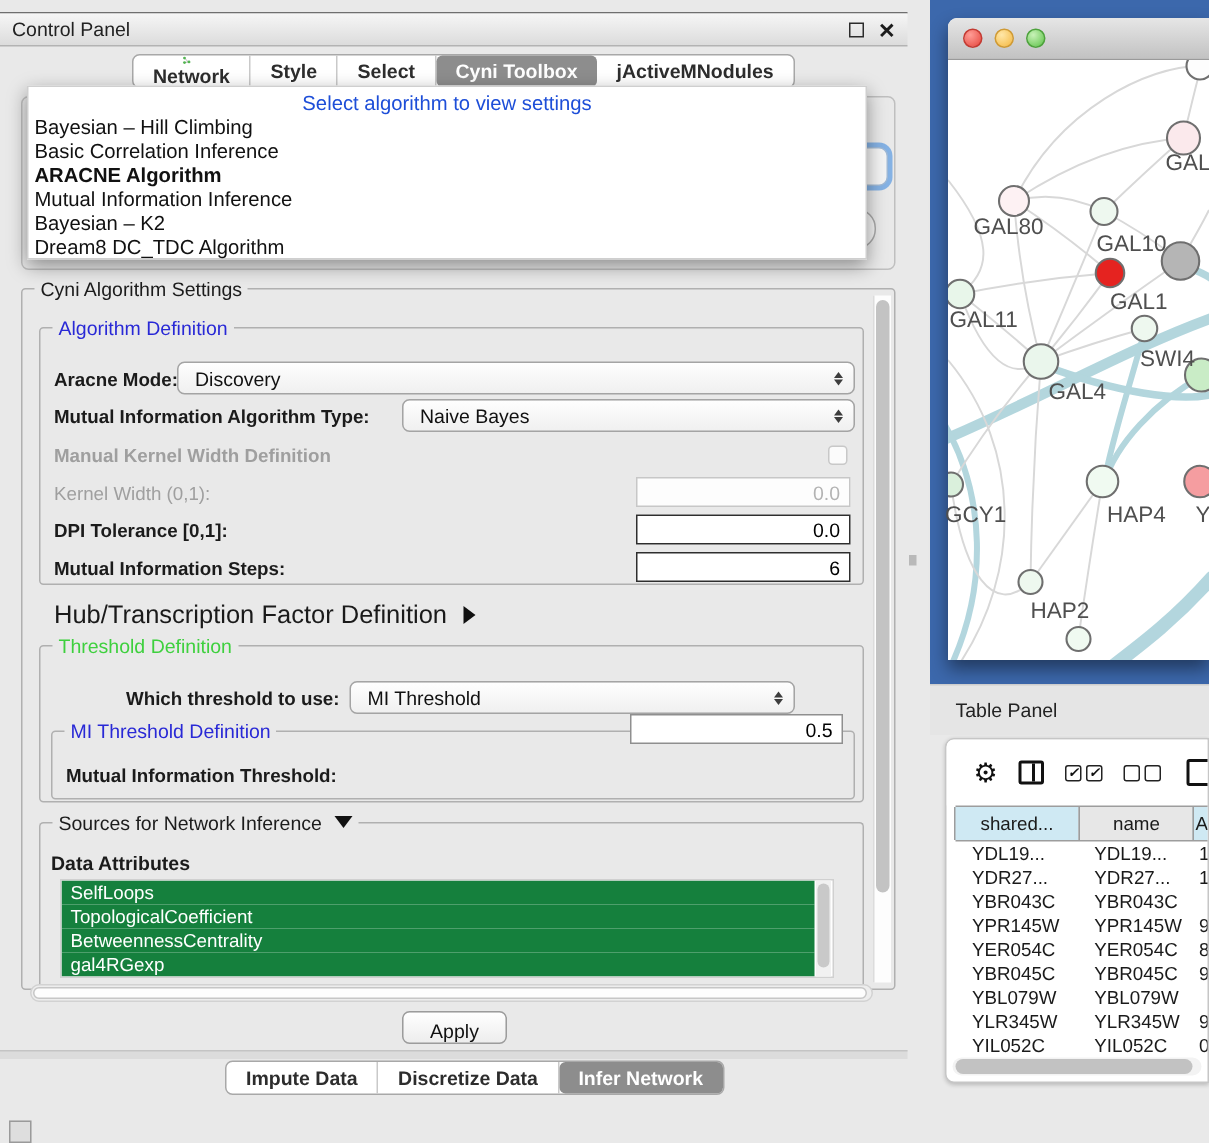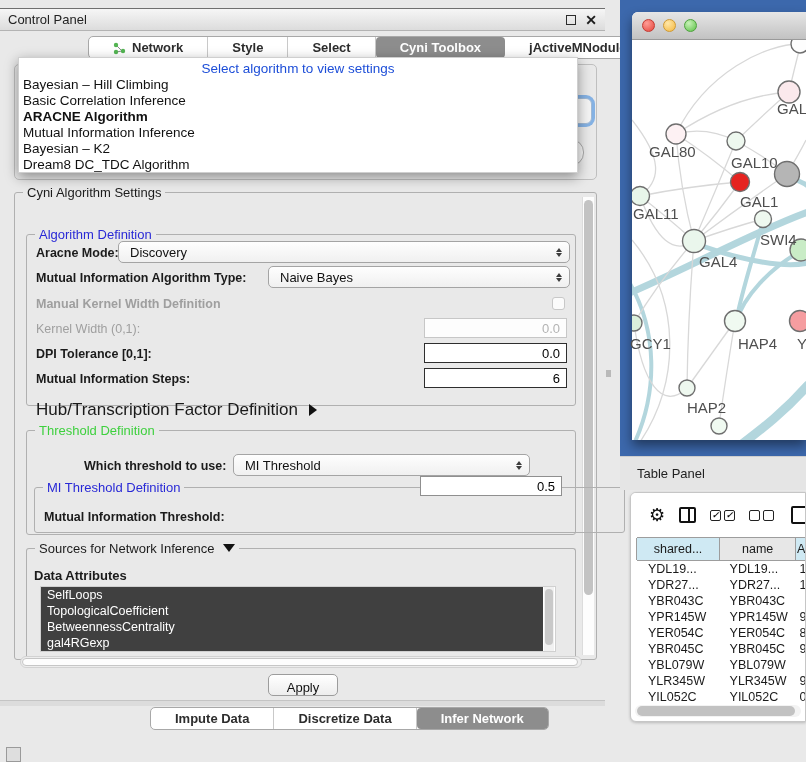--- a/index.html
+++ b/index.html
@@ -15,22 +15,22 @@
   .cp-titlebar { left:0; top:9px; width:605px; height:22px;
     background:linear-gradient(#f6f6f6,#dcdcdc); border-bottom:1px solid #b3b3b3;
     display:flex; align-items:center; padding:0 8px; font-size:13px; color:#222; }
   .cp-titlebar .ttl { flex:1; }
   .win-float { width:10px; height:10px; border:1.5px solid #2c2c2c; margin-right:9px; }
   .win-close { font-size:14px; font-weight:700; color:#1c1c1c; line-height:10px; }
 
   
   .tabbar { display:flex; background:#fff; border:1px solid #a8a8a8; border-radius:5px;
     height:23px; align-items:stretch; font-size:13px; font-weight:700; color:#2d2d2d; }
-  .tabbar .tab { display:flex; align-items:center; justify-content:center; padding:0 24px;
-    border-right:1px solid #c9c9c9; white-space:nowrap; }
+  .tabbar .tab { display:flex; align-items:center; justify-content:center; padding:0 13px;
+    border-right:1px solid #c9c9c9; white-space:nowrap;flex-direction:column; }
   .tabbar .tab:last-child { border-right:none; }
   .tabbar .tab.sel { background:#8d8d8d; color:#fff; border-radius:4px; border-right:none; margin:0; }
   .net-ico { width:13px; height:14px; margin-right:6px; }
 
   
   .popup { left:18px; top:57px; width:560px; height:116px; background:#fff;
     border:1px solid #cfcfcf; box-shadow:0 4px 12px rgba(0,0,0,.40); z-index:30;
     font-size:13.5px; }
   .popup .ph { text-align:center; color:#1d4ed8; padding-top:3px; height:19px; }
   .popup .mi { height:16px; line-height:16px; padding-left:4px; color:#111; }
@@ -80,21 +80,21 @@
 
   
   .vsb { position:absolute; background:#fdfdfd; border-left:1px solid #dcdcdc; }
   .vsb .thumb { position:absolute; left:1px; right:1px; background:#c3c3c3; border-radius:5px; }
   .hsb { position:absolute; background:#ededed; border:1px solid #d2d2d2; border-radius:6px; }
   .hsb .thumb { position:absolute; top:1px; bottom:1px; background:#fdfdfd;
     border:1px solid #c6c6c6; border-radius:5px; }
 
   
   .attr-list { position:absolute; background:#fff; border:1px solid #d0d0d0; overflow:hidden; }
-  .attr-list .row { height:16px; line-height:16px; background:#404040; color:#fff;
+  .attr-list .row { height:16px; line-height:16px; background:#15803d; color:#fff;
     font-size:12.5px; padding-left:6px; width:calc(100% - 12px); }
   .attr-sb { position:absolute; width:10px; background:#f1f1f1; }
   .attr-sb .thumb { position:absolute; left:1px; right:1px; background:#c9c9c9; border-radius:5px; }
 
   .btn { position:absolute; height:22px; border:1px solid #9c9c9c; border-radius:5px;
     background:linear-gradient(#ffffff,#ededed); font-size:13px; color:#111;
     display:flex; align-items:flex-end; justify-content:center; }
 
   
   .blue-panel { left:620px; top:0; width:186px; height:456px; background:#3c68ac; }
@@ -195,21 +195,21 @@
   </div>
 
   <div class="grp" style="left:14px; top:192px; width:583px; height:468px;">
     <span class="legend leg-black">Cyni Algorithm Settings</span>
   </div>
 
   <div class="vsb" style="left:582px; top:197px; width:12px; height:458px;">
     <div class="thumb" style="top:3px; height:395px;"></div>
   </div>
 
-  <div class="grp" style="left:26px; top:218px; width:550px; height:172px;margin-top:16px;">
+  <div class="grp" style="left:26px; top:218px; width:550px; height:172px;">
     <span class="legend leg-blue">Algorithm Definition</span>
   </div>
 
   <span class="lbl" style="left:36px; top:246px;">Aracne Mode:</span>
   <div class="combo" style="left:118px; top:241px; width:452px;">
     <span>Discovery</span>
     <span class="stp">
         <i class="up"></i>
         <i class="dn"></i>
       </span>
@@ -247,21 +247,21 @@
 
   <span class="lbl" style="left:84px; top:459px;">Which threshold to use:</span>
   <div class="combo" style="left:233px; top:454px; width:297px;">
     <span>MI Threshold</span>
     <span class="stp">
         <i class="up"></i>
         <i class="dn"></i>
       </span>
   </div>
 
-  <div class="grp" style="left:34px; top:487px; width:591px; height:46px;">
+  <div class="grp" style="left:34px; top:487px; width:536px; height:46px;">
     <span class="legend leg-blue">MI Threshold Definition</span>
   </div>
   <span class="lbl" style="left:44px; top:510px;">Mutual Information Threshold:</span>
   <input class="fld mid" style="left: 420px; top: 476px; width: 142px;" value="0.5">
 
   <div class="grp" style="left:26px; top:548px; width:550px; height:112px; border-bottom:none;">
     <span class="legend leg-black">
       <span>Sources for Network Inference</span>
       <span class="tri-d"></span>
     </span>

